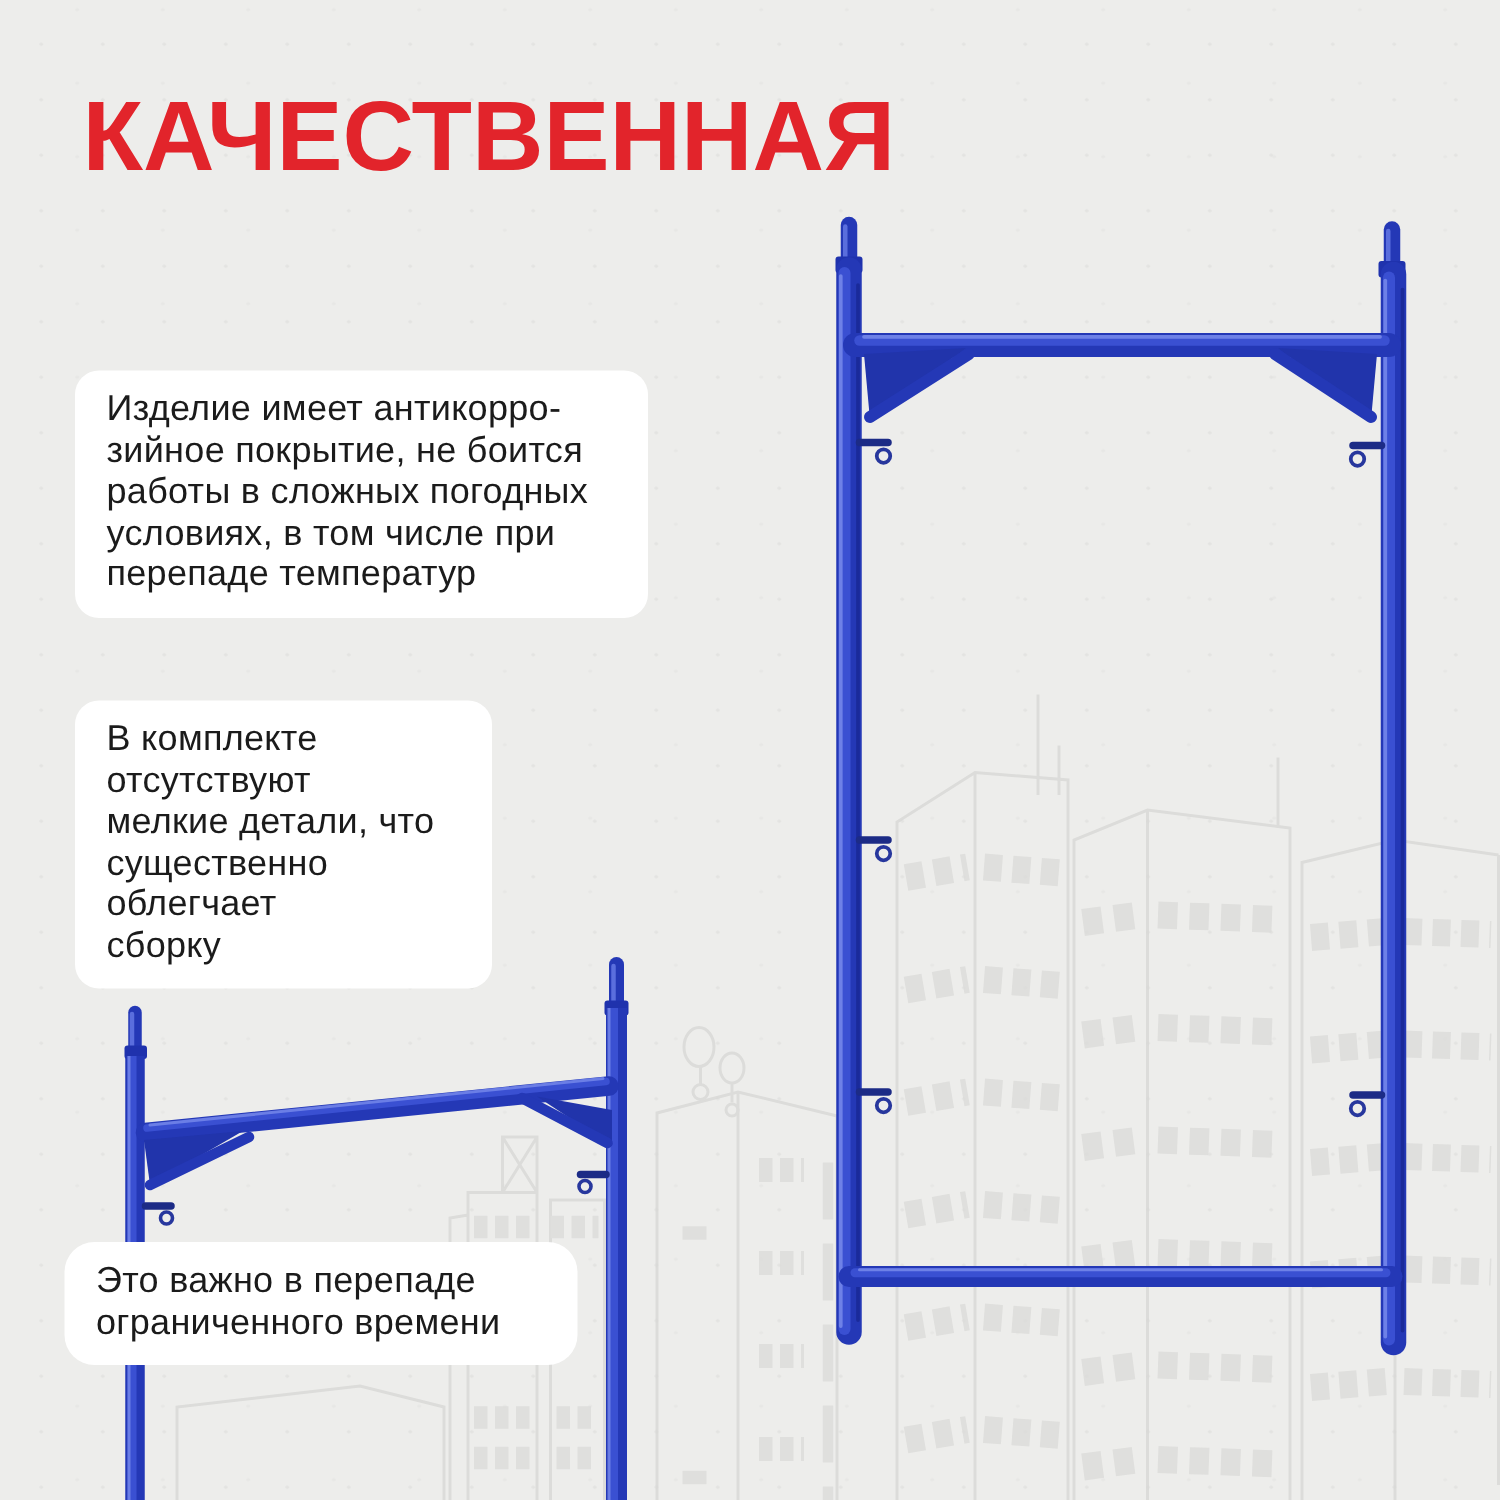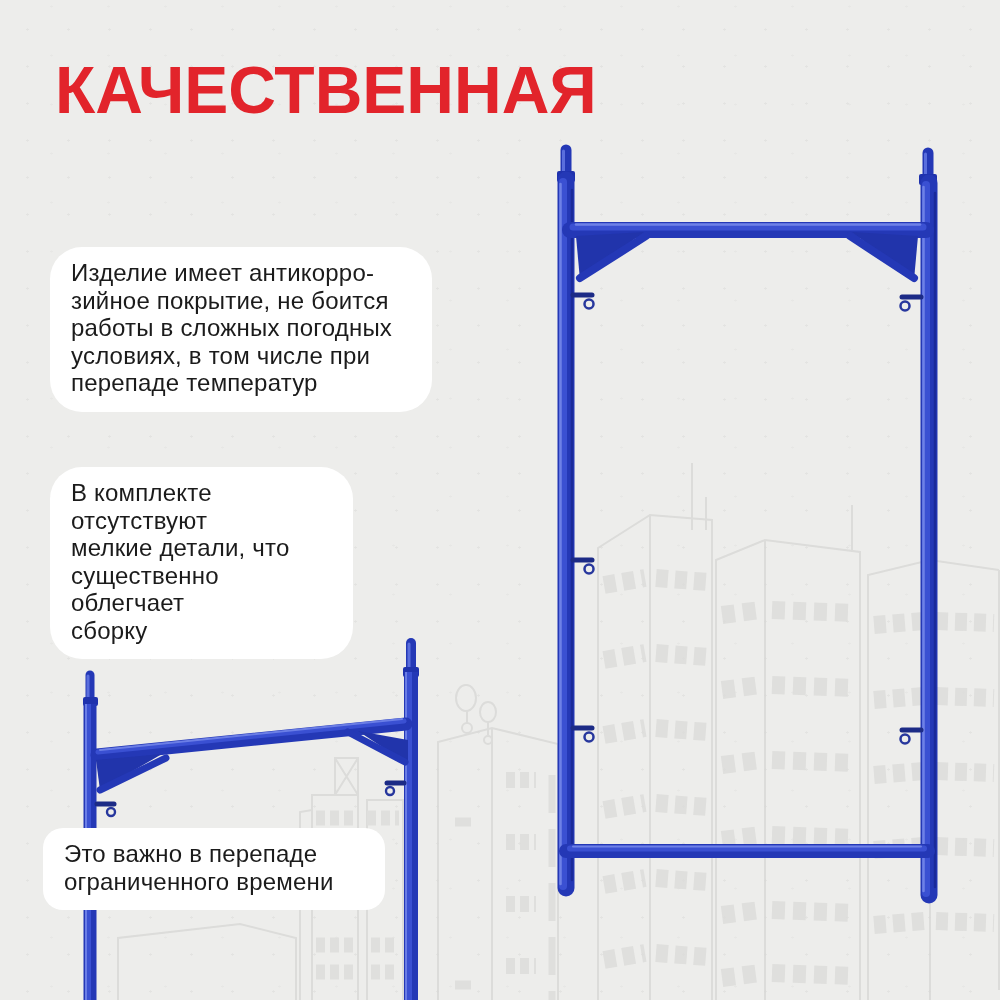--- a/index.html
+++ b/index.html
@@ -19,29 +19,29 @@
   .skyline{position:absolute;left:0;top:0;z-index:1;}
   .frame-svg{position:absolute;z-index:2;}
   .frame-large{left:540px;top:130px;}
   .frame-small{left:40px;top:628px;}
   .heading{
     position:absolute;left:55px;top:56px;z-index:3;margin:0;
     font-size:66px;line-height:68px;font-weight:800;letter-spacing:0px;
     color:#e2242b;white-space:nowrap;
   }
   .card{
-    position:absolute;z-index:3;background:#ffffff;border-radius:32px;
+    position:absolute;z-index:3;background:#ffffff;border-radius:16px;
     padding:12px 21px 15px 21px;box-sizing:border-box;
   }
   .card-text{
     margin:0;font-size:24px;line-height:27.5px;color:#1b1b1b;
     white-space:pre-line;letter-spacing:0.2px;
   }
   .card1{left:50px;top:247px;width:382px;}
-  .card2{left:50px;top:467px;width:303px;}
+  .card2{left:50px;top:467px;width:278px;}
   .card3{left:43px;top:828px;width:342px;border-radius:20px;}
 </style>
 </head>
 <body>
 
 <div class="canvas">
 
   <svg class="skyline" width="1000" height="1000" viewBox="0 0 1000 1000" fill="none" stroke="#d8d8d6" stroke-width="2" opacity="0.8">
     <g>
       <path d="M692,463 V530 M706,497 V530"></path>

